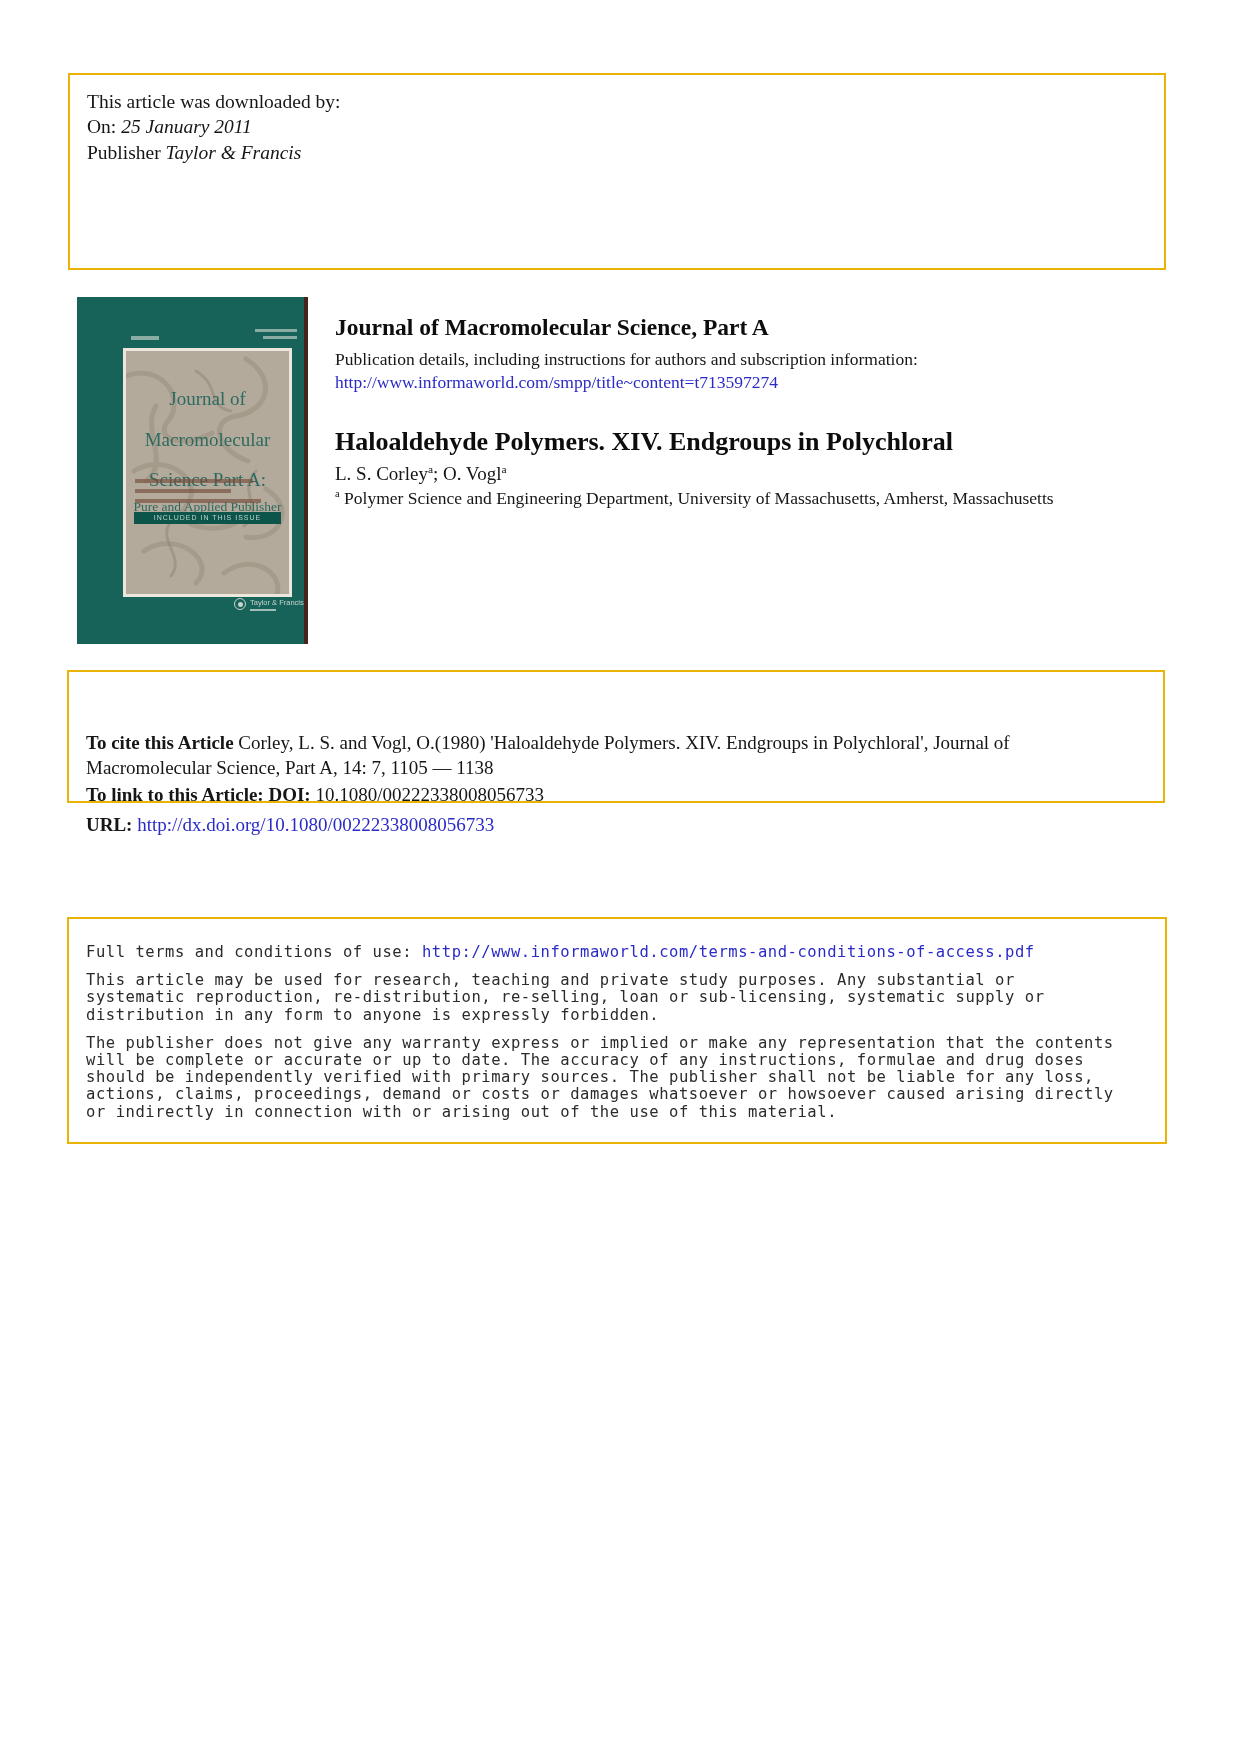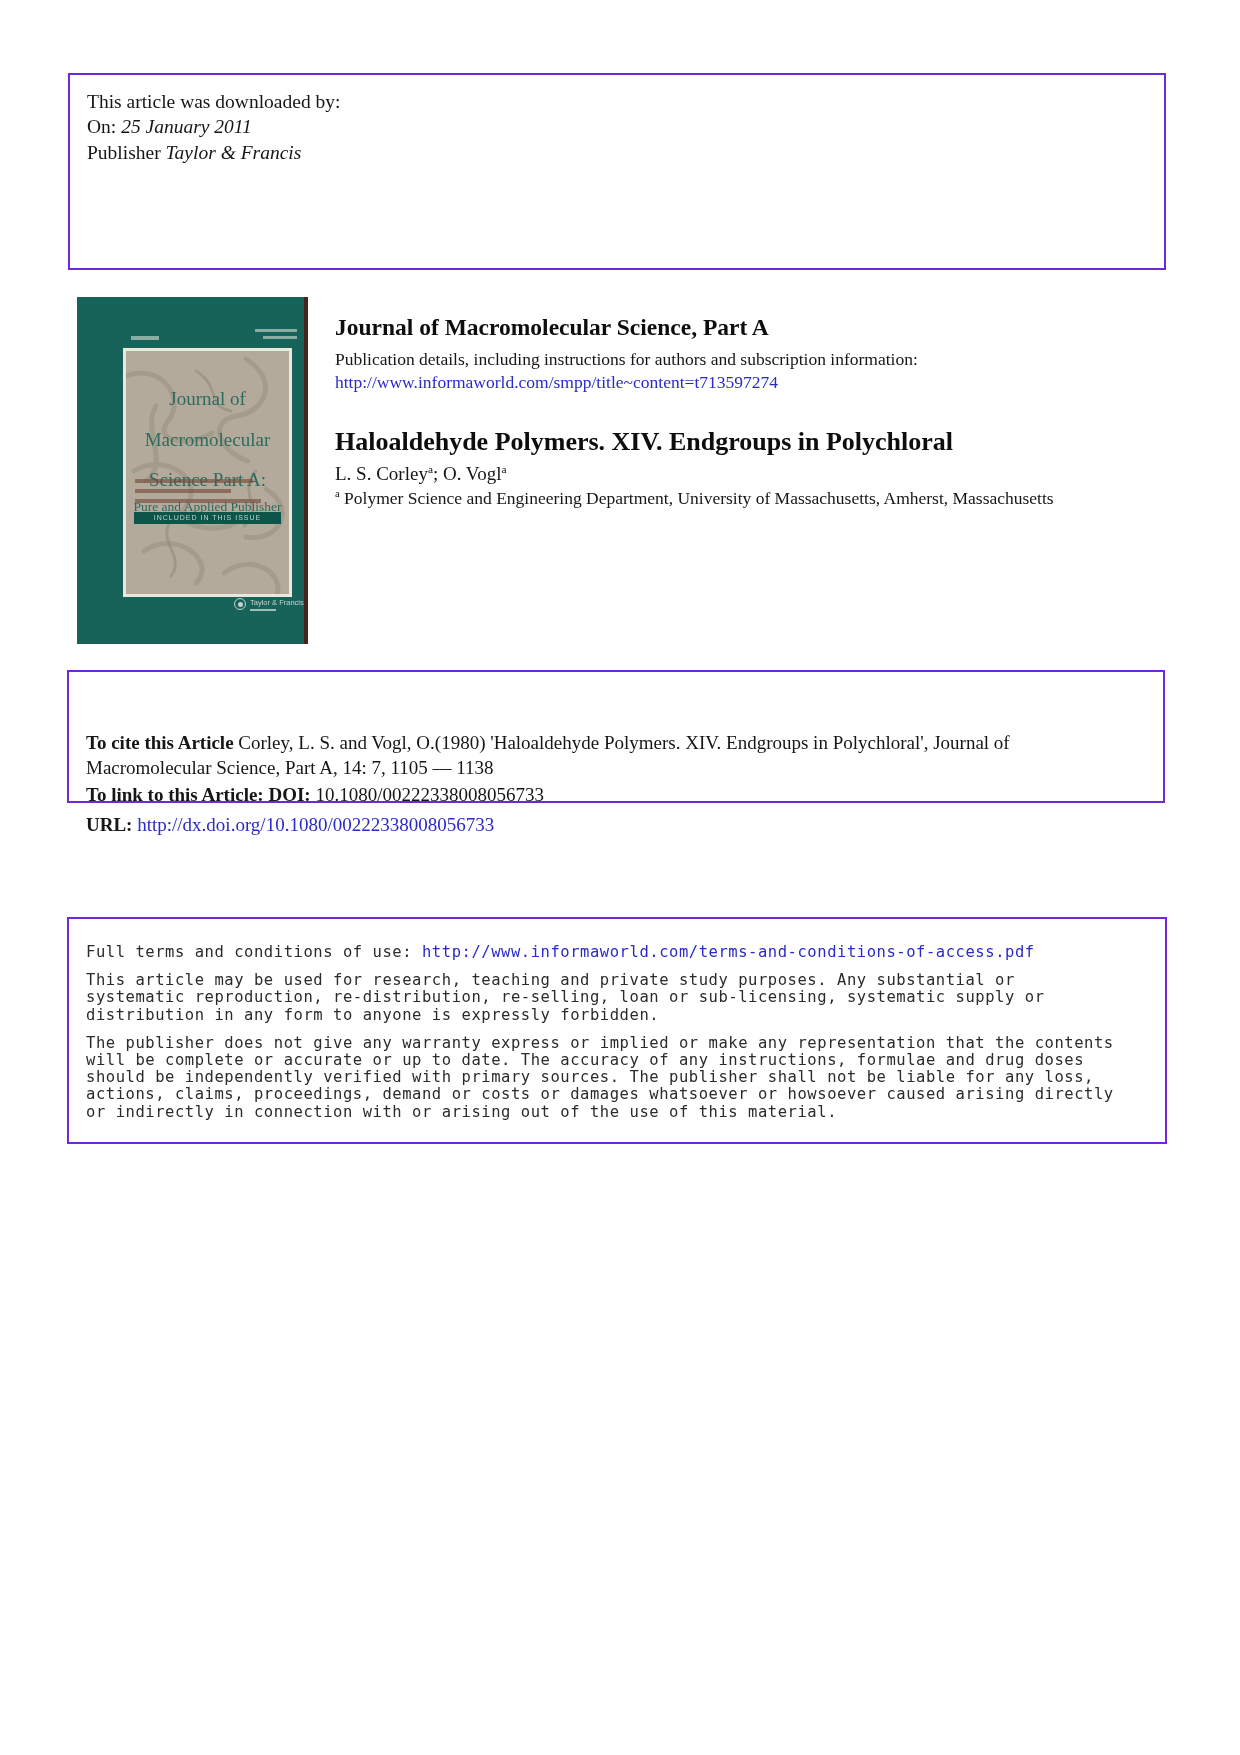--- a/index.html
+++ b/index.html
@@ -2,21 +2,21 @@
 <html><head>
 <meta charset="utf-8">
 <style>
   * { margin:0; padding:0; box-sizing:border-box; }
   html,body { background:#ffffff; }
   body {
     width:1240px; height:1755px; position:relative;
     font-family:"Liberation Serif","DejaVu Serif",serif;
     color:#161616;
   }
-  .box { position:absolute; border:2px solid #6d28d9; background:#fff; }
+  .box { position:absolute; border:2px solid #eab308; background:#fff; }
   .prewrap { white-space:pre-line; }
 
   
   .download-box { left:68px; top:73px; width:1098px; height:197px; padding:14px 17px;
     font-size:19.5px; line-height:25.3px; }
   .download-box i { font-style:italic; }
 
   
   .cover { position:absolute; left:77px; top:297px; width:231px; height:347px;
     background:#17635a; border-right:4px solid #46241c; overflow:hidden; }

